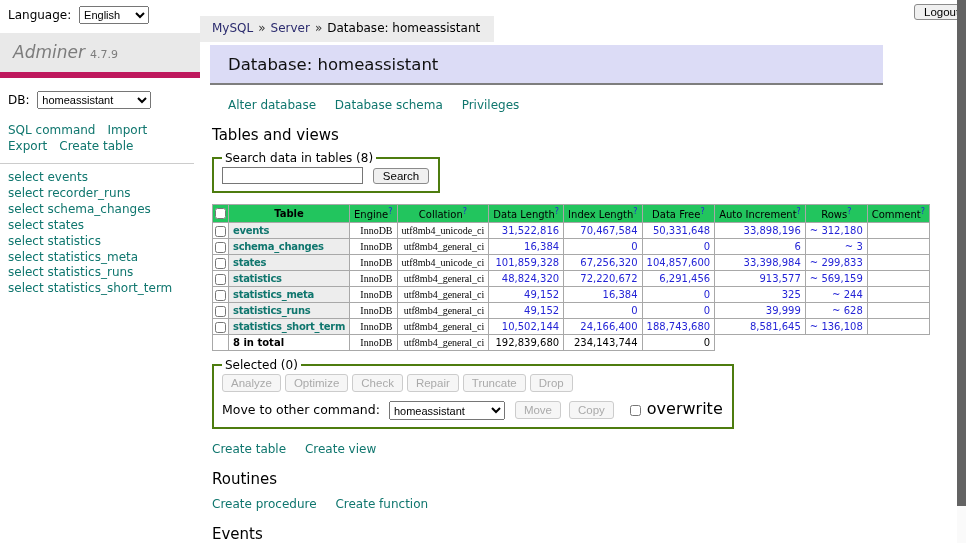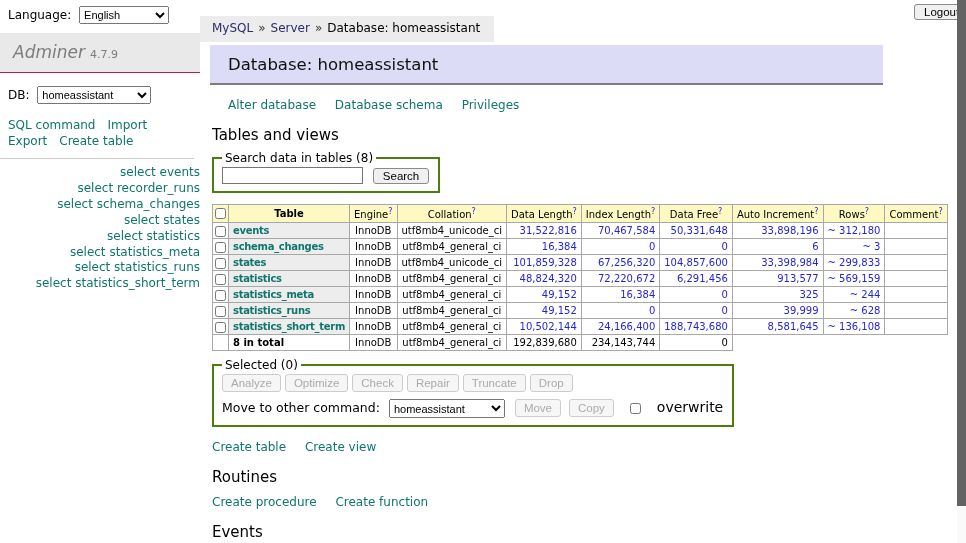--- a/index.html
+++ b/index.html
@@ -7,34 +7,34 @@
   body {
     position:relative; width:966px; height:543px; overflow:hidden;
     background:#fff; color:#000;
     font-family:"DejaVu Sans","Liberation Sans",sans-serif; font-size:12px;
   }
   a { color:#0f766e; text-decoration:none; cursor:pointer; }
 
   
   #sidebar { position:absolute; left:0; top:0; width:200px; }
   .lang-row { margin:6px 0 0 8px; }
-  .lang-row select { width:90px; height:18px; font-size:11px; margin-left:4px; }
+  .lang-row select { width:70px; height:18px; font-size:11px; margin-left:4px; }
   .brand {
-    margin:9px 0 0 0; background:#e9e9e9; border-bottom:1px solid #be185d;
+    margin:9px 0 0 0; background:#e9e9e9; border-bottom:6px solid #be185d;
     padding:9px 0 10px 13px; font-weight:normal; font-size:17px;
   }
   .brand .adminer { font-style:italic; color:#7c7c7c; }
   .brand .ver { font-size:11px; color:#7c7c7c; margin-left:5px; }
   .db-row { margin:13px 0 0 8px; }
   .db-row select { width:114px; height:18px; font-size:11px; margin-left:4px; }
   .side-actions { margin:13px 0 0 8px; line-height:1.35; }
   .side-actions a { margin-right:12px; }
   .side-sep { border:none; border-top:1px solid #ccc; margin:9px 0 6px 0; width:194px; }
   .table-links { margin:0 0 0 8px; line-height:1.32; }
-  .table-links a { display:block;text-align:right; }
+  .table-links a { display:block; }
 
   
   #content { position:absolute; left:200px; top:16px; width:712px; }
   .breadcrumb {
     display:inline-block; background:#ececec; padding:5px 14px 7px 12px; color:#000;
   }
   .breadcrumb a { color:#2b2b6e; }
   .breadcrumb .sep { margin:0 5px; color:#333; }
   .page-title {
     margin:3px 0 0 10px; width:673px; background:#dcdcf6;
@@ -56,38 +56,38 @@
     border:1px solid #ccc; border-radius:3px; color:#aaa; margin-right:4px;
   }
   .logout-wrap { position:absolute; left:914px; top:4px; }
 
   
   table.tables { margin:11px 0 0 12px; border-collapse:collapse; table-layout:fixed; font-size:10px; }
   .tables th, .tables td {
     border:1px solid #a8a8a8; padding:2px 4px; height:15px;
     overflow:hidden; white-space:nowrap;
   }
-  .tables thead th { background:#fef9c3; font-weight:normal; text-align:center; }
+  .tables thead th { background:#22c55e; font-weight:normal; text-align:center; }
   .tables thead th.bold { font-weight:bold; }
   sup.help { color:#2424d6; font-size:8px; }
   .tables tbody th { background:#ededed; text-align:left; }
   .tables tbody th a { font-weight:bold; letter-spacing:-0.3px; }
   td.num { text-align:right; color:#2424d6; }
-  td.txt { text-align:center; color:#000; }
+  td.txt { text-align:right; color:#000;font-family:Liberation Serif, serif; }
   td.check, th.check { text-align:center; padding:1px 2px; }
   input[type=checkbox] { width:11px; height:11px; margin:0; vertical-align:middle; }
   tr.total td { color:#000; }
   tr.total td.tl { font-weight:bold; }
   tr.total td.num { color:#000; }
   td.blank { border:none; }
 
   
   .move-row { margin-top:7px; font-size:12.5px; }
   .move-row select { width:116px; height:19px; font-size:11px; margin:0 6px 0 5px; vertical-align:middle; }
-  .overwrite-label { font-size:14px; margin-left:12px; }
+  .overwrite-label { font-size:16px; margin-left:2px; }
   .move-row input[type=checkbox] { margin-left:8px; }
 
   .bottom-links { margin:13px 0 0 12px; }
   .bottom-links a { margin-right:15px; }
   .routine-links { margin:9px 0 0 12px; }
   .routine-links a { margin-right:15px;text-align:right; }
 
   
   .scroll-track { position:absolute; right:0; top:0; width:9px; height:543px; background:#fafafa; }
   .scroll-thumb { position:absolute; right:0; top:0; width:9px; height:506px; background:#636363; }

